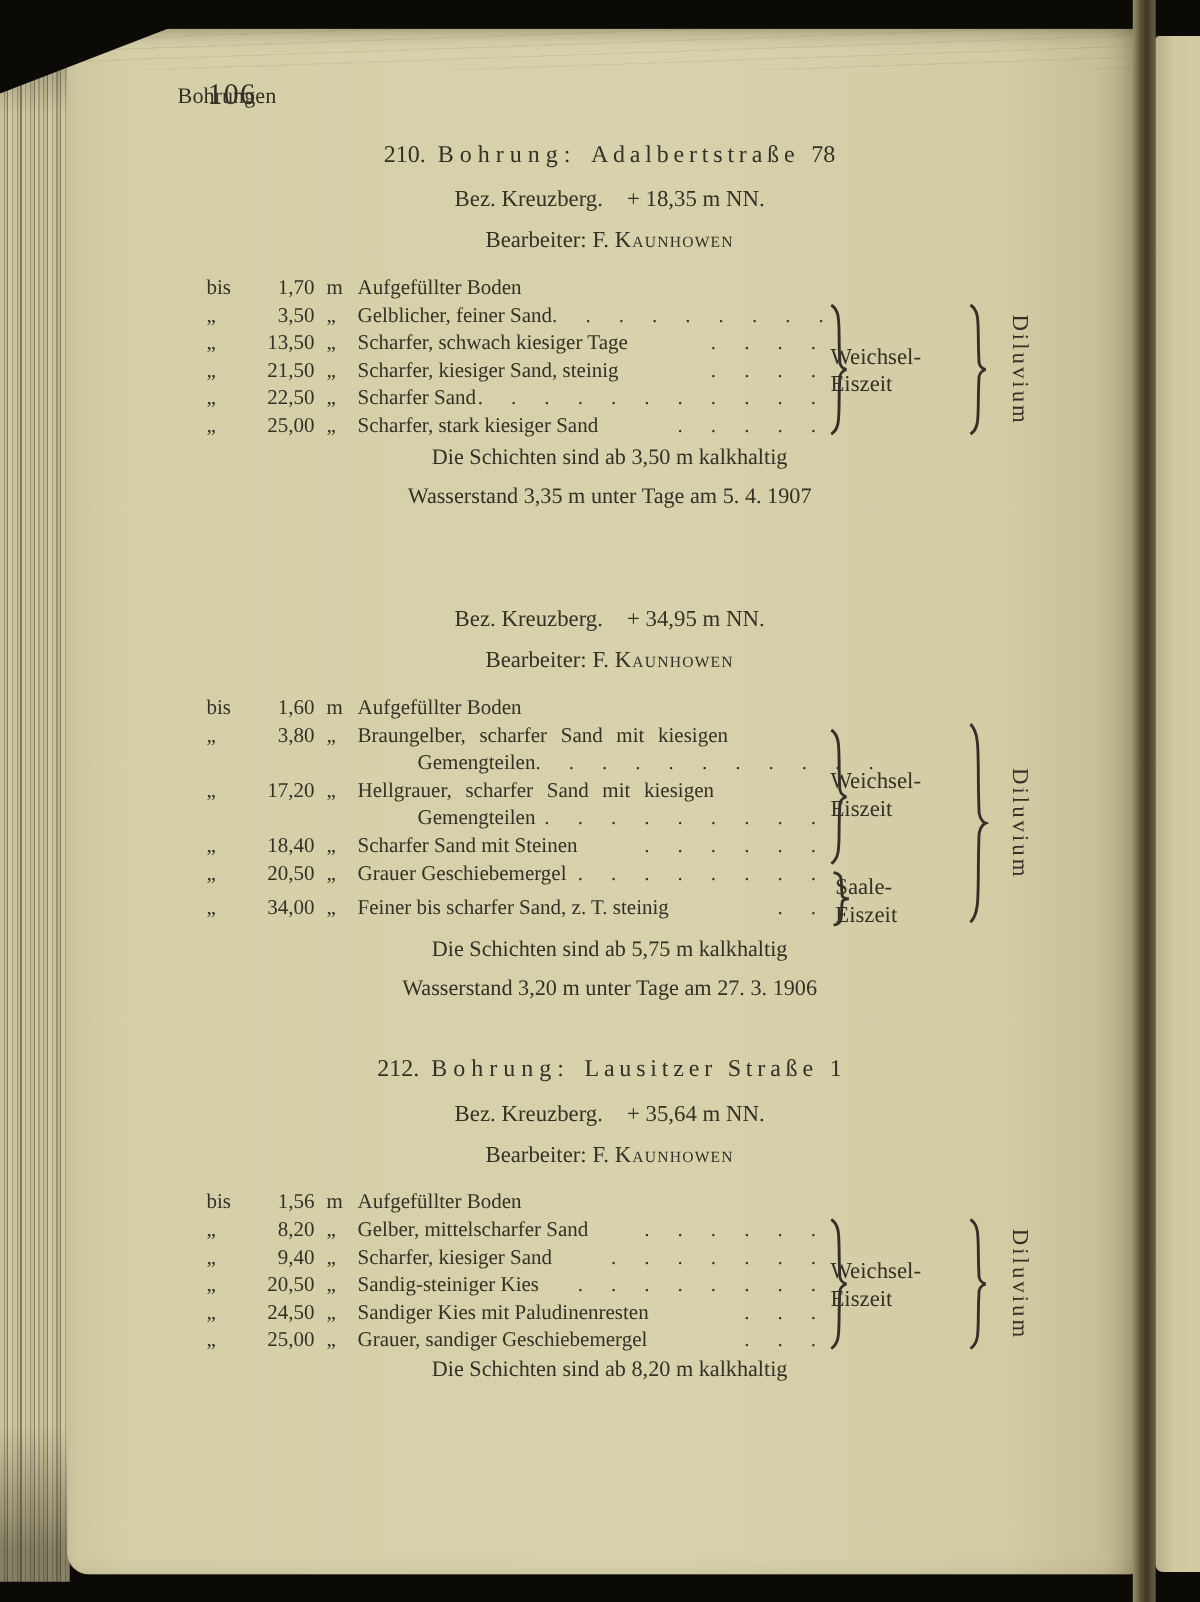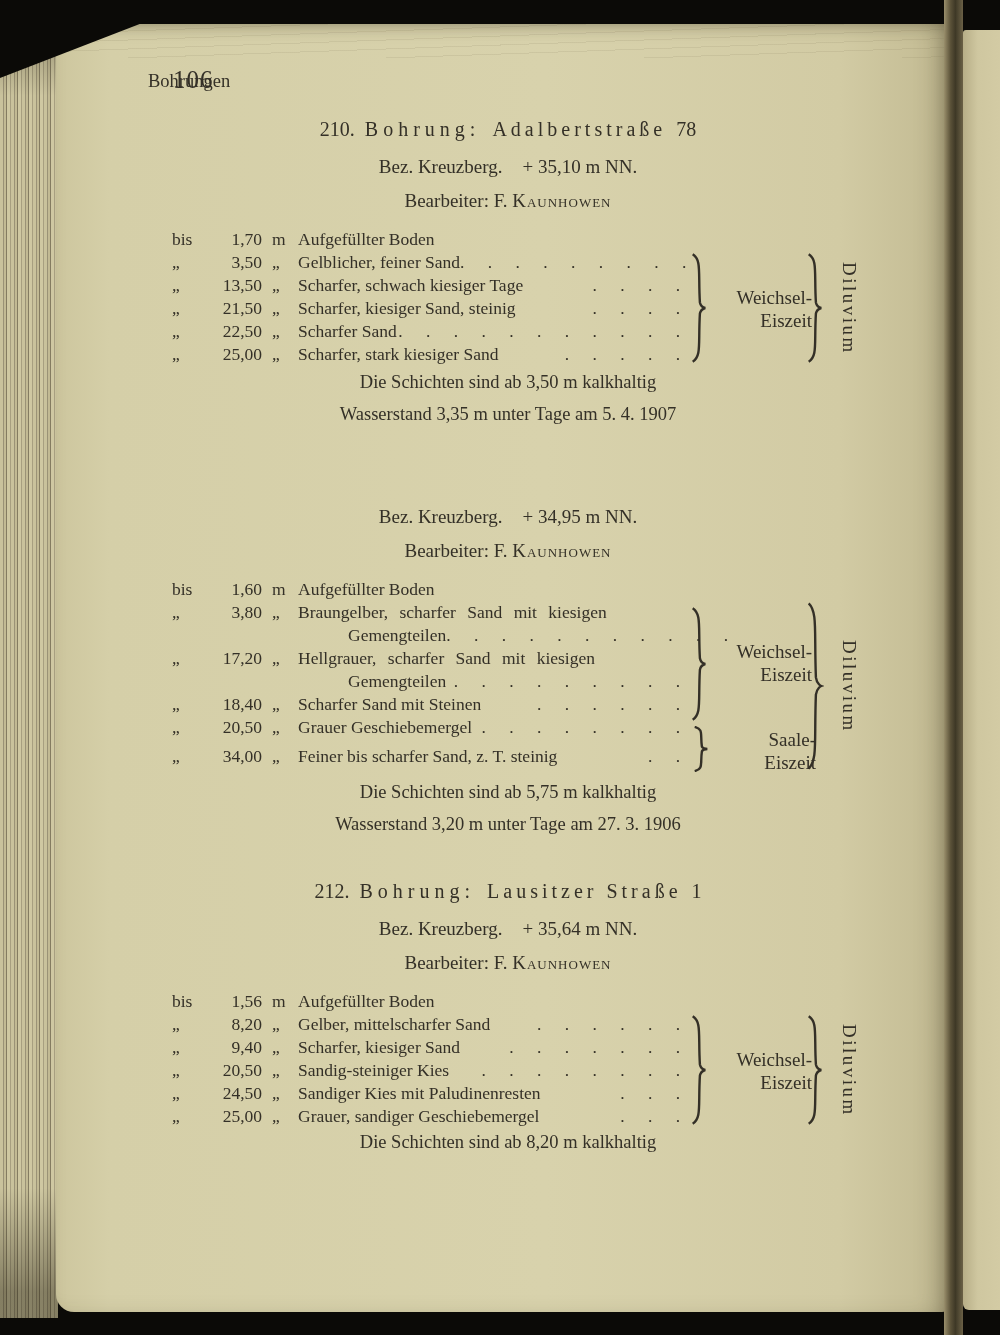--- a/index.html
+++ b/index.html
@@ -69,21 +69,21 @@
   .c1{width:34px;flex:none;}
   .cd{width:56px;flex:none;text-align:right;}
   .cu{width:28px;flex:none;padding-left:10px;box-sizing:border-box;}
   .ct{width:392px;flex:none;padding-left:8px;box-sizing:border-box;display:flex;justify-content:space-between;align-items:baseline;white-space:nowrap;}
   .trow.wide .ct .txt{word-spacing:7px;}
   .trow.cont .ct{padding-left:58px;}
   .dots{word-spacing:19px;padding-right:2px;}
   
   .brace{position:absolute;width:18px;}
   .brace svg{display:block;width:100%;height:100%;}
-  .blabel{position:absolute;text-align:right;font-size:19px;line-height:23px;white-space:nowrap;}
+  .blabel{position:absolute;text-align:left;font-size:19px;line-height:23px;white-space:nowrap;}
   .vert{
     position:absolute;writing-mode:vertical-rl;text-align:center;
     font-size:19px;letter-spacing:2.5px;
   }
   .w-brace{left:518px;}
   .w-label{left:520px;width:120px;}
   .s-brace{left:520px;}
   .s-label{left:524px;width:120px;}
   .d-brace{left:634px;}
   .d-label{left:666px;}
@@ -101,21 +101,21 @@
 
 <div class="content">
 
   <div class="abs pageno">106</div>
   <div class="abs running">Bohrungen</div>
 
   <div class="abs sec-title" style="top:118px">
     <span class="num">210.</span><span class="lbl">Bohrung:</span><span class="nam">Adalbertstraße</span><span class="sno">78</span>
   </div>
   <div class="abs sec-sub" style="top:156px">
-    <span class="dist">Bez. Kreuzberg.</span><span>+ 35,10 m NN.</span>
+    <span class="dist">Bez. Kreuzberg.</span><span>+ 18,35 m NN.</span>
   </div>
   <div class="abs sec-bearb" style="top:190px">
     <span>Bearbeiter: F.</span>
     <span class="smallcaps">Kaunhowen</span>
   </div>
 
   <div class="btable" style="top:228px;height:138px">
     <div>
 
     <div class="trow">

